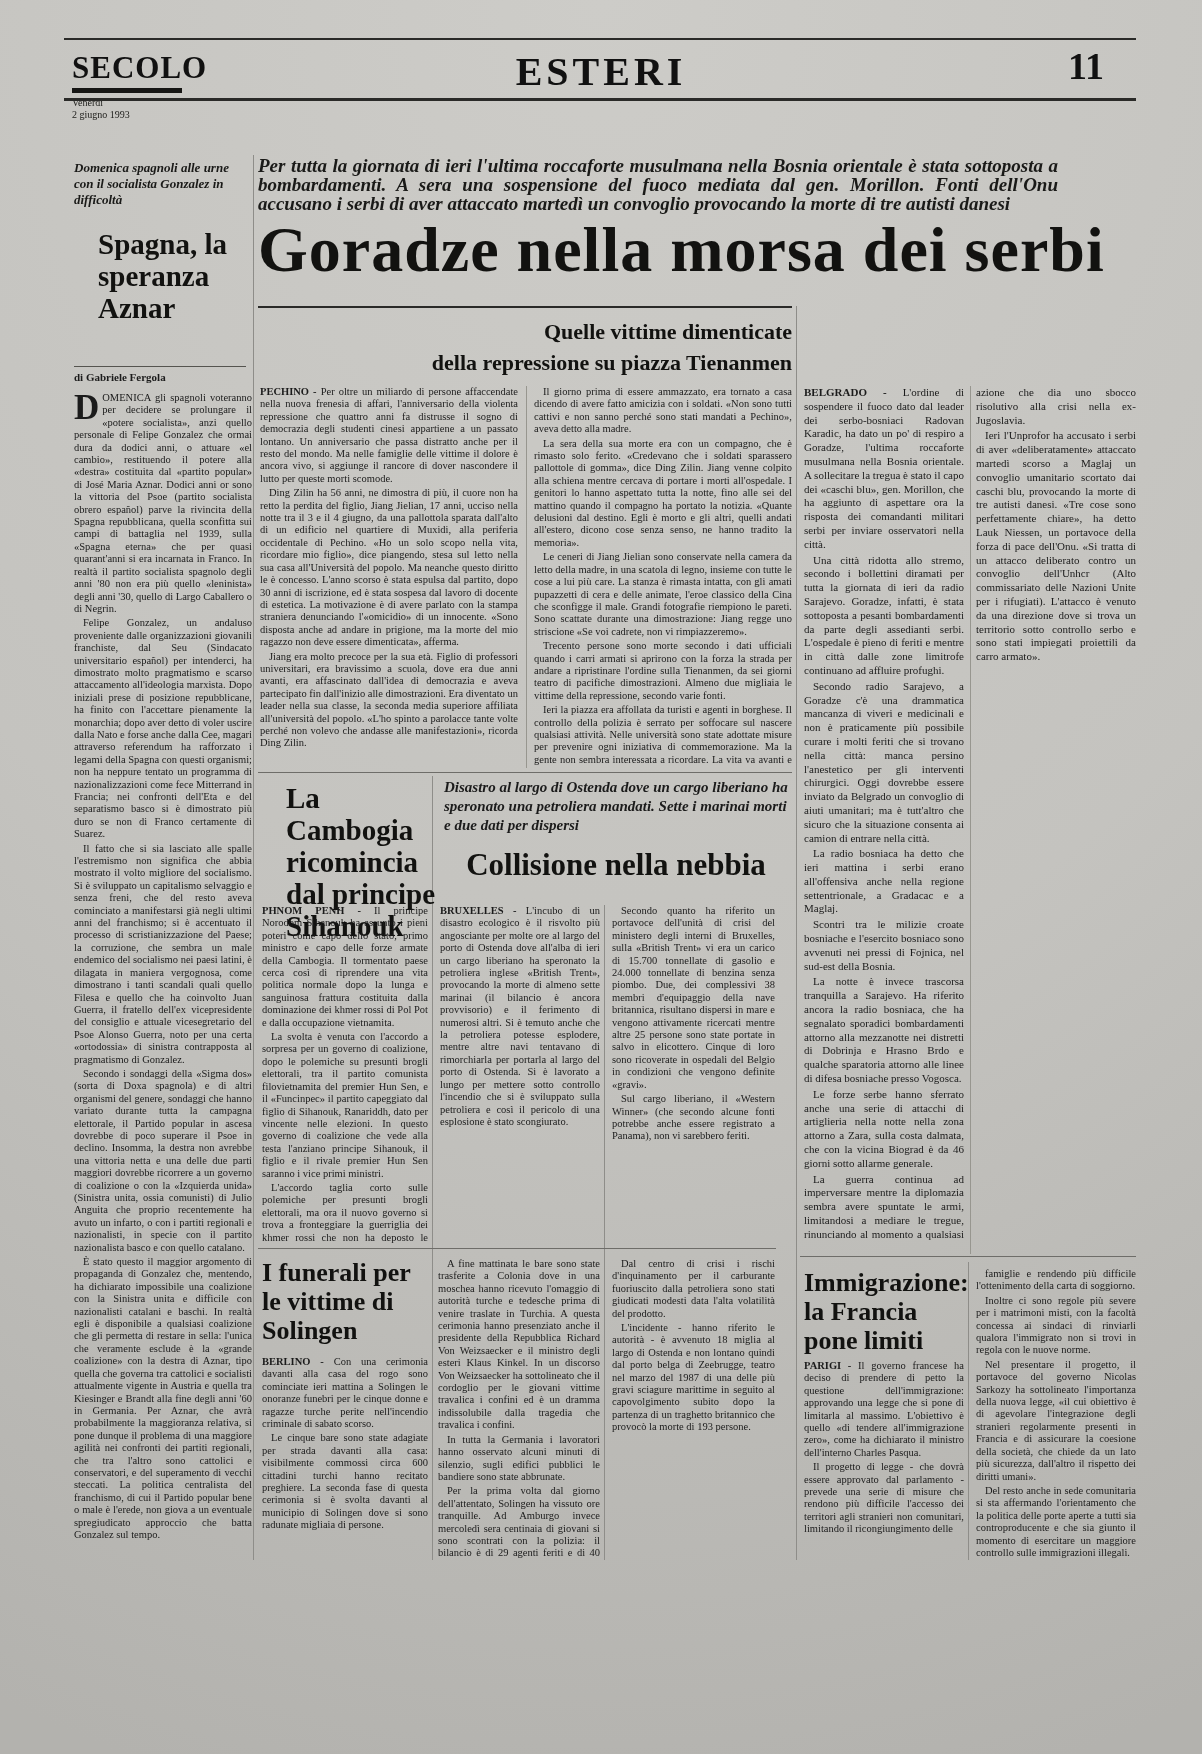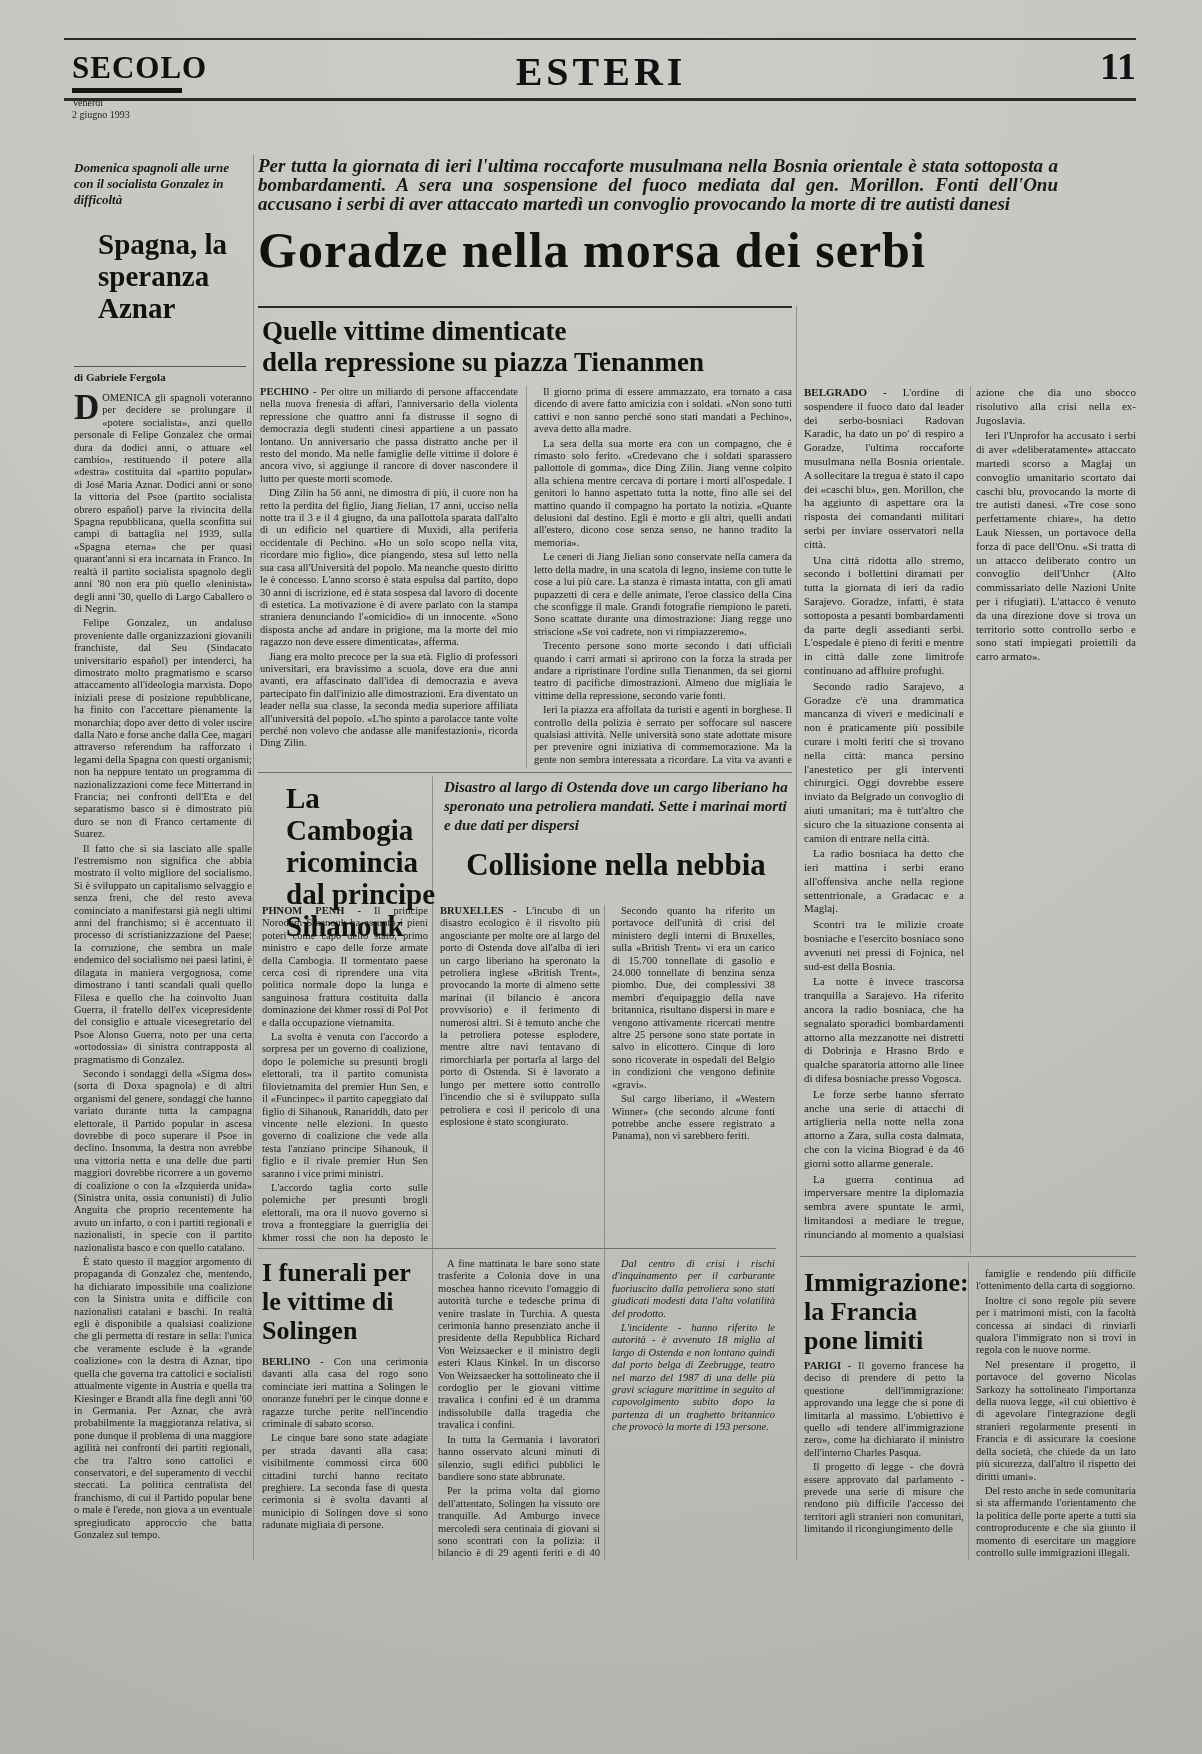--- a/index.html
+++ b/index.html
@@ -18,22 +18,22 @@
   .masthead-bar{width:110px;height:5px;background:#161614;margin-top:2px;}
   .masthead-date{font-size:10px;line-height:12px;margin-top:4px;color:#22221f;}
   .section-title{font-family:"Liberation Serif",serif;font-weight:bold;font-size:40px;letter-spacing:4px;text-align:center;color:#111;}
   .page-number{font-family:"Liberation Serif",serif;font-weight:bold;font-size:38px;color:#111;text-align:right;}
 
   .kicker{font-family:"Liberation Serif",serif;font-style:italic;font-weight:bold;color:#1a1a18;}
   .kicker-left{font-size:13px;line-height:16px;}
   .kicker-main{font-size:19px;line-height:19px;text-align:justify;}
 
   .headline{font-family:"Liberation Serif",serif;font-weight:bold;color:#121210;}
-  .headline-main{font-size:50px;line-height:60px;letter-spacing:1px;white-space:nowrap;}
-  .headline-xl{font-size:27px;line-height:31px;}
+  .headline-main{font-size:64px;line-height:60px;letter-spacing:1px;white-space:nowrap;}
+  .headline-xl{font-size:22px;line-height:31px;text-align:right;}
   .headline-lg{font-size:29px;line-height:32px;margin-left:24px;}
   .headline-md{font-size:26px;line-height:29px;}
   .headline-center{font-size:31px;line-height:33px;text-align:center;}
   .deck{font-family:"Liberation Serif",serif;font-style:italic;font-weight:bold;font-size:15px;line-height:19px;}
 
   .byline{font-size:11px;font-weight:bold;border-top:1px solid #55544f;padding-top:4px;}
 
   .body-text{font-size:10.5px;line-height:12.4px;text-align:justify;overflow:hidden;
              -webkit-hyphens:auto;hyphens:auto;}
   .body-text p,.body-text .para{margin:0 0 2px;text-indent:9px;}
@@ -52,21 +52,21 @@
 
   <div class="abs" style="left:72px;top:50px;width:200px;">
     <div class="masthead-name">SECOLO</div>
     <div class="masthead-bar"></div>
     <div class="masthead-date">Venerdì</div>
     <div class="masthead-date" style="margin-top:0;">2 giugno 1993</div>
   </div>
 
   <div class="abs section-title" style="left:0;top:48px;width:1202px;">ESTERI</div>
 
-  <div class="abs page-number" style="left:1036px;top:44px;width:100px;">11</div>
+  <div class="abs page-number" style="left:1036px;top:44px;width:100px;text-align:center;">11</div>
 
   <div class="abs hrule" style="left:64px;top:98px;width:1072px;height:3px;"></div>
 
   <div class="abs vrule" style="left:253px;top:155px;height:1405px;"></div>
   <div class="abs vrule" style="left:796px;top:306px;height:1254px;"></div>
   <div class="abs vrule" style="left:432px;top:776px;height:784px;"></div>
   <div class="abs vrule" style="left:604px;top:905px;height:655px;"></div>
   <div class="abs vrule" style="left:968px;top:1262px;height:298px;"></div>
 
   <div class="abs kicker kicker-left" style="left:74px;top:160px;width:172px;">Domenica spagnoli alle urne con il socialista Gonzalez in difficoltà</div>
@@ -132,21 +132,21 @@
   <div class="abs headline headline-center" style="left:440px;top:848px;width:352px;">Collisione nella nebbia</div>
   <div class="abs body-text" style="left:440px;top:905px;width:160px;height:338px;">
     <p class="para lead"><b class="dateline">BRUXELLES - </b><span>L'incubo di un disastro ecologico è il risvolto più angosciante per molte ore al largo del porto di Ostenda dove all'alba di ieri un cargo liberiano ha speronato la petroliera inglese «British Trent», provocando la morte di almeno sette marinai (il bilancio è ancora provvisorio) e il ferimento di numerosi altri. Si è temuto anche che la petroliera potesse esplodere, mentre altre navi tentavano di rimorchiarla per portarla al largo del porto di Ostenda. Si è lavorato a lungo per mettere sotto controllo l'incendio che si è sviluppato sulla petroliera e così il pericolo di una esplosione è stato scongiurato.</span></p>
   </div>
   <div class="abs body-text" style="left:612px;top:905px;width:163px;height:338px;">
     <div>
         <p class="para">Secondo quanto ha riferito un portavoce dell'unità di crisi del ministero degli interni di Bruxelles, sulla «British Trent» vi era un carico di 15.700 tonnellate di gasolio e 24.000 tonnellate di benzina senza piombo. Due, dei complessivi 38 membri d'equipaggio della nave britannica, risultano dispersi in mare e vengono attivamente ricercati mentre altre 25 persone sono state portate in salvo in elicottero. Cinque di loro sono ricoverate in ospedali del Belgio in condizioni che vengono definite «gravi».</p>
         <p class="para">Sul cargo liberiano, il «Western Winner» (che secondo alcune fonti potrebbe anche essere registrato a Panama), non vi sarebbero feriti.</p>
       </div>
   </div>
-  <div class="abs body-text" style="left:612px;top:1258px;width:163px;height:302px;font-style:italic;">
+  <div class="abs body-text" style="left:612px;top:1258px;width:163px;height:302px;">
     <div>
         <p class="para">Dal centro di crisi i rischi d'inquinamento per il carburante fuoriuscito dalla petroliera sono stati giudicati modesti data l'alta volatilità del prodotto.</p>
         <p class="para">L'incidente - hanno riferito le autorità - è avvenuto 18 miglia al largo di Ostenda e non lontano quindi dal porto belga di Zeebrugge, teatro nel marzo del 1987 di una delle più gravi sciagure marittime in seguito al capovolgimento subito dopo la partenza di un traghetto britannico che provocò la morte di 193 persone.</p>
       </div>
   </div>
 
   <div class="abs hairline" style="left:258px;top:1248px;width:518px;height:1px;"></div>
   <div class="abs hairline" style="left:800px;top:1256px;width:336px;height:1px;"></div>
 
   <div class="abs headline headline-md" style="left:262px;top:1258px;width:168px;">I funerali per le vittime di Solingen</div>

